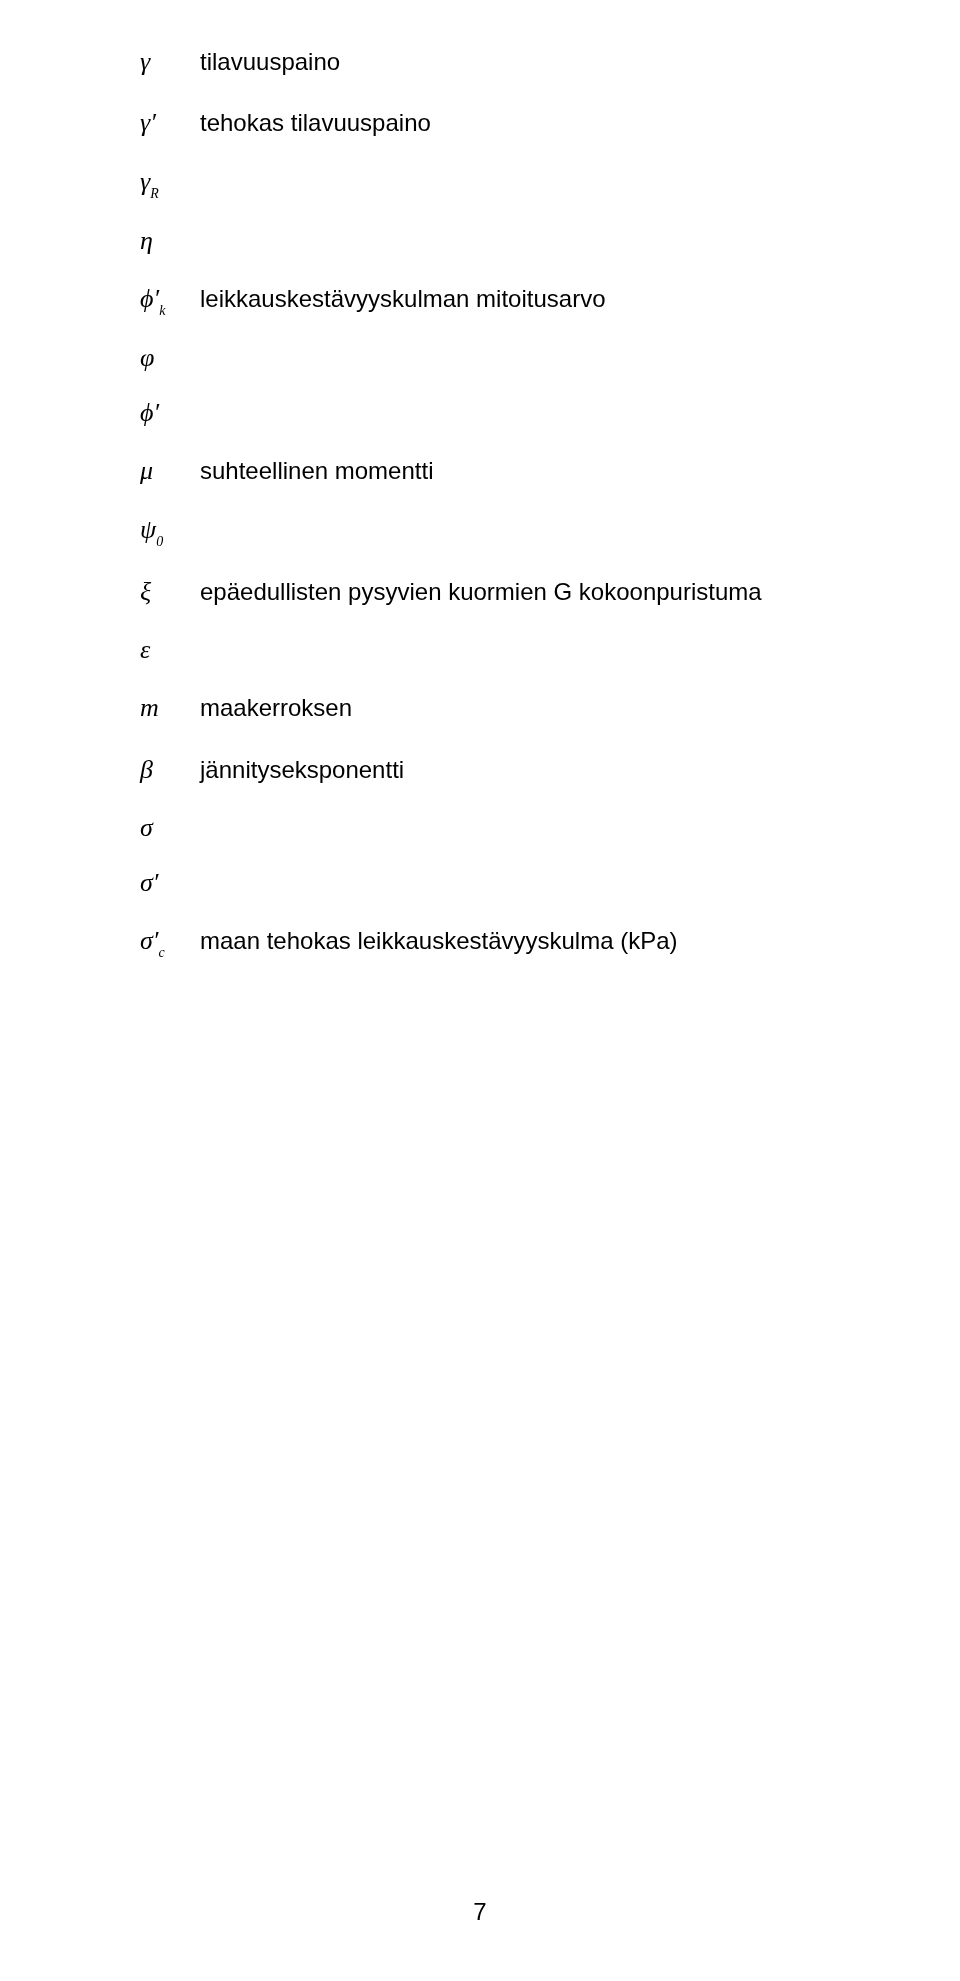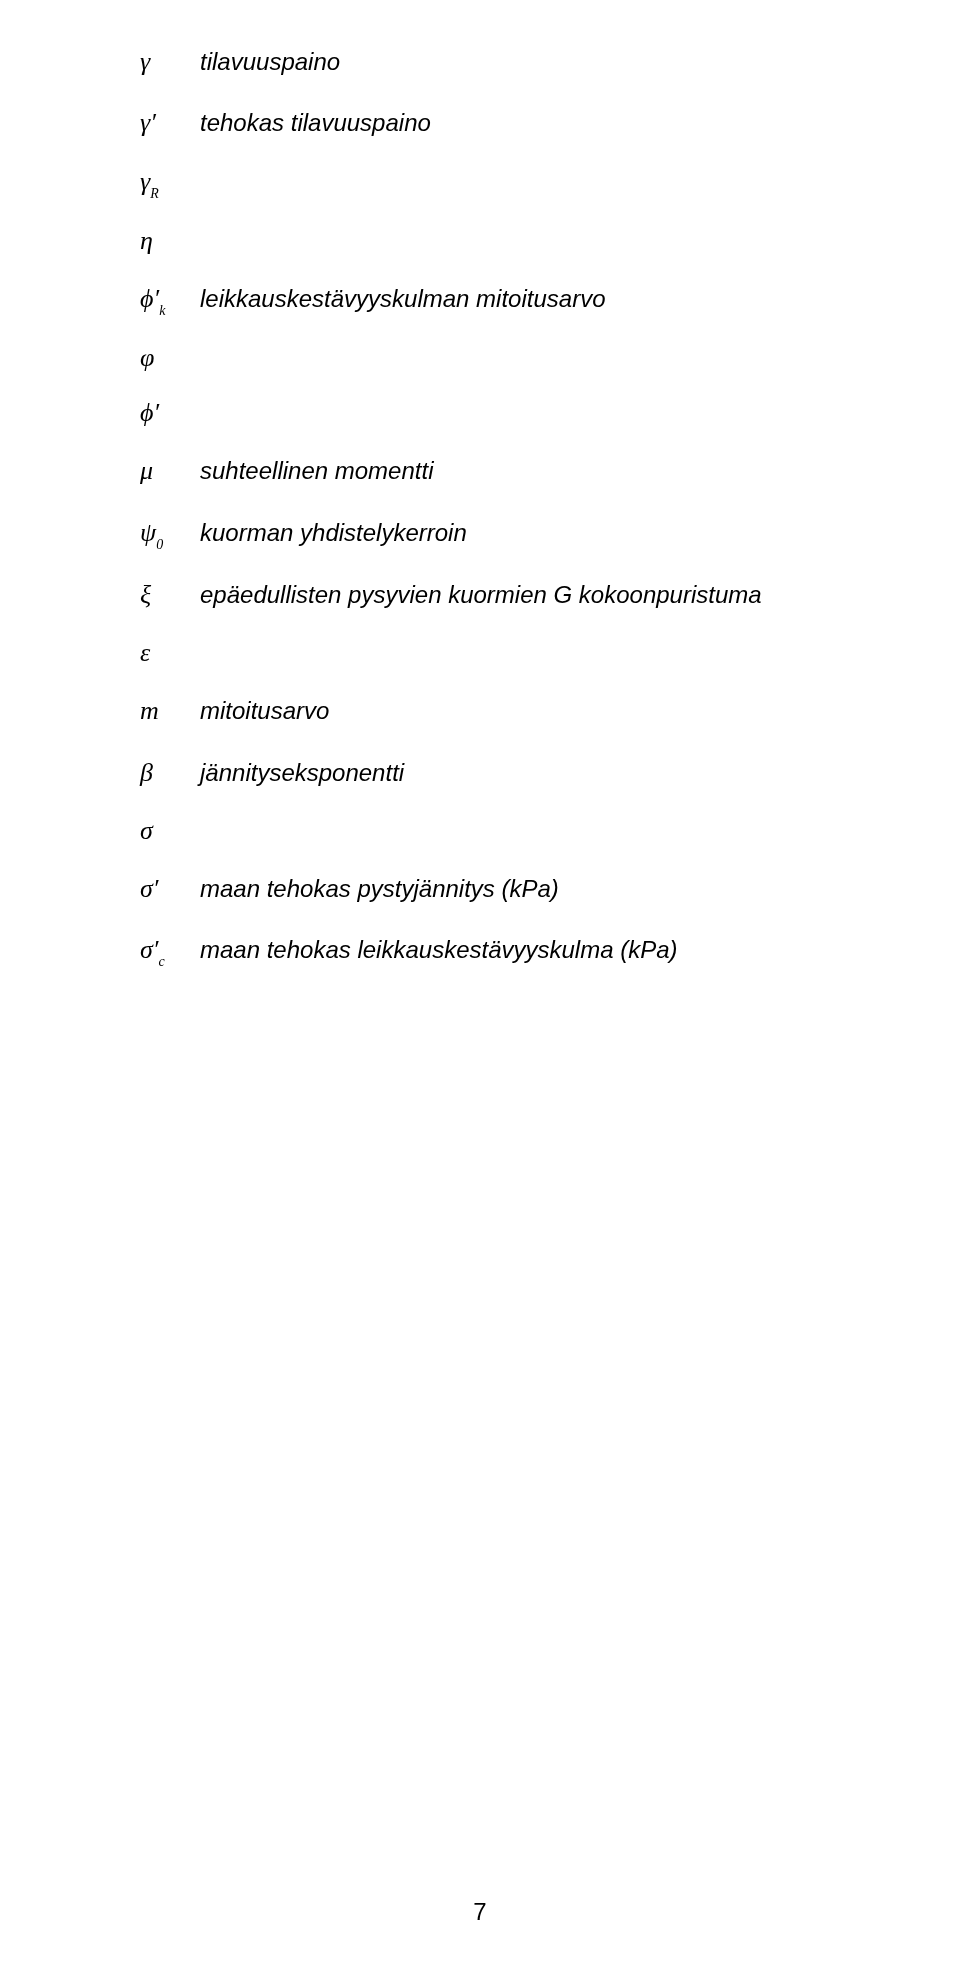--- a/index.html
+++ b/index.html
@@ -34,21 +34,20 @@
   .sub {
     font-size: 14px;
     font-style: italic;
     vertical-align: sub;
     position: relative;
     top: 2px;
   }
   .desc {
     font-size: 24px;
     line-height: 1.35;
-    font-style: italic;
   }
   .pagenum {
     position: absolute;
     bottom: 55px;
     left: 0;
     width: 960px;
     text-align: center;
     font-size: 24px;
   }
 </style>
@@ -80,43 +79,41 @@
       </div>
       <div class="row">
         <div class="sym">ϕ′</div>
       </div>
       <div class="row">
         <div class="sym">μ</div>
         <div class="desc">suhteellinen momentti</div>
       </div>
       <div class="row">
         <div class="sym">ψ<span class="sub">0</span></div>
-        <div class="desc">kuorman yhdistelykerroin</div>
       </div>
       <div class="row">
         <div class="sym">ξ</div>
         <div class="desc">epäedullisten pysyvien kuormien G kokoonpuristuma</div>
       </div>
       <div class="row">
         <div class="sym">ε</div>
       </div>
       <div class="row">
         <div class="sym">m</div>
-        <div class="desc">mitoitusarvo</div>
+        <div class="desc">maakerroksen</div>
       </div>
       <div class="row">
         <div class="sym">β</div>
         <div class="desc">jännityseksponentti</div>
       </div>
       <div class="row">
         <div class="sym">σ</div>
       </div>
       <div class="row">
         <div class="sym">σ′</div>
-        <div class="desc">maan tehokas pystyjännitys (kPa)</div>
       </div>
       <div class="row">
         <div class="sym">σ′<span class="sub">c</span></div>
         <div class="desc">maan tehokas leikkauskestävyyskulma (kPa)</div>
       </div>
     </div>
   <div class="pagenum">7</div>
 </div>
 
 </body></html>

